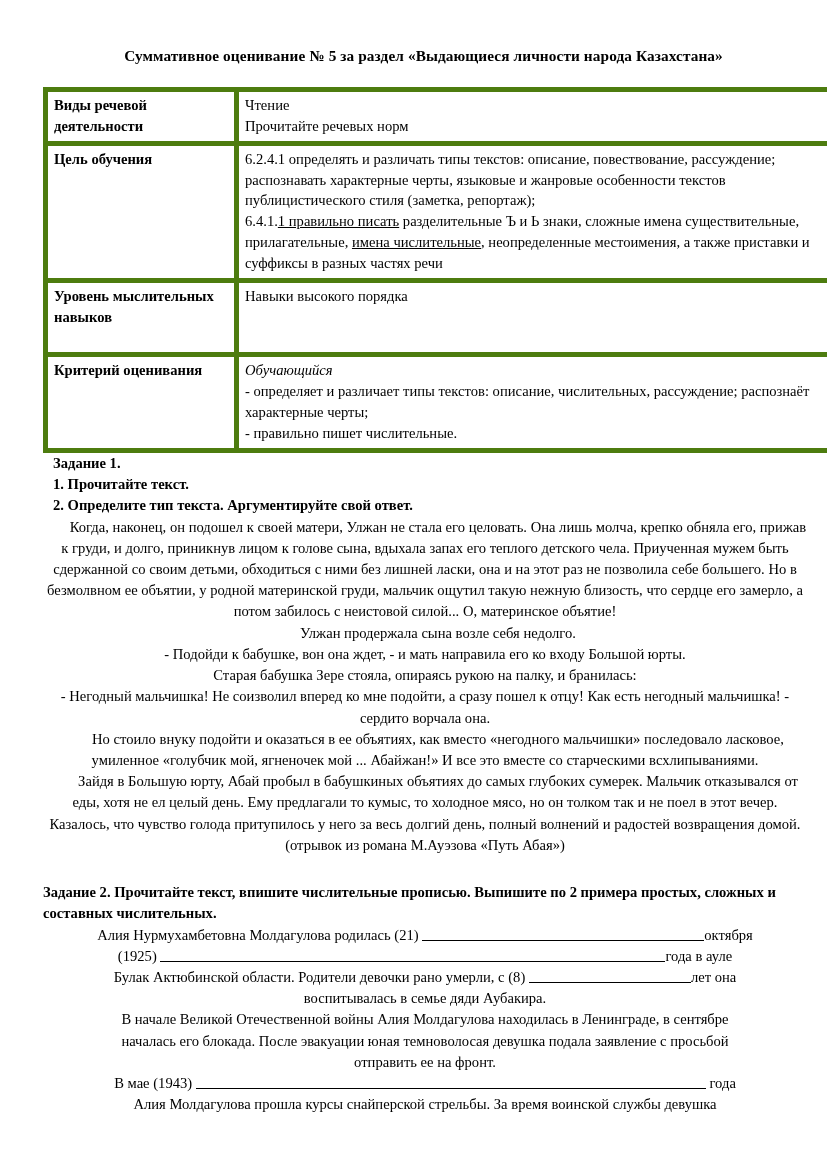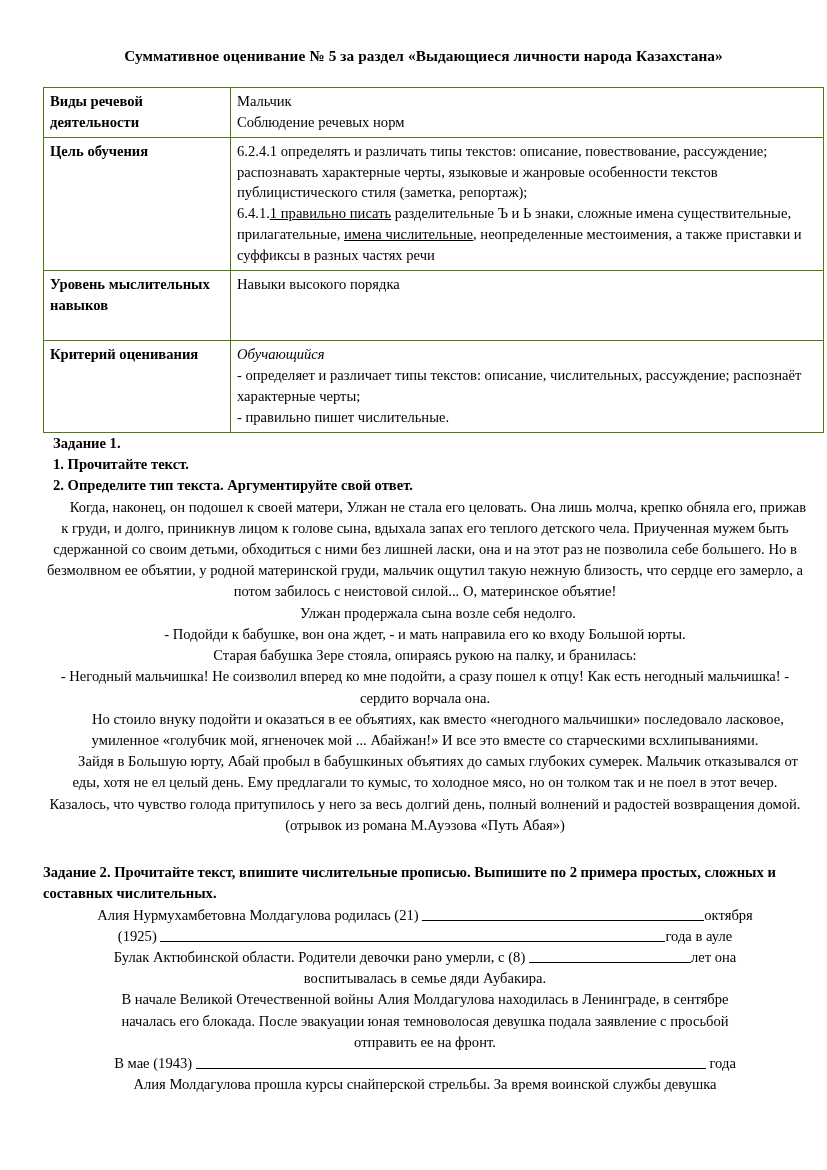--- a/index.html
+++ b/index.html
@@ -36,21 +36,21 @@
 
   
   .spec-table {
     border-collapse: collapse;
     width: 762px;
     margin-left: 33px;
     margin-top: 22px;
     table-layout: fixed;
   }
   .spec-table td {
-    border: 1px solid #4d7c0f;
+    border: 5px solid #4d7c0f;
     vertical-align: top;
     padding: 3px 5px 4px 6px;
     font-size: 14.6px;
     line-height: 1.43;
   }
   .spec-table td.col-label {
     width: 175px;
     font-weight: bold;
   }
   .spec-table td.col-value {
@@ -106,22 +106,22 @@
 
 <div class="page">
 
   <h1 class="doc-title">Суммативное оценивание № 5 за раздел «Выдающиеся личности народа Казахстана»</h1>
 
   <table class="spec-table">
     <tbody>
       <tr>
         <td class="col-label">Виды речевой деятельности</td>
         <td class="col-value">
-          <div>Мальчик</div>
-          <div>Соблюдение речевых норм</div>
+          <div>Чтение</div>
+          <div>Прочитайте речевых норм</div>
         </td>
       </tr>
       <tr>
         <td class="col-label">Цель обучения</td>
         <td class="col-value">
           <div>6.2.4.1 определять и различать типы текстов: описание, повествование, рассуждение; распознавать характерные черты, языковые и жанровые особенности текстов публицистического стиля (заметка, репортаж);</div>
           <div><span>6.4.1.</span><span class="underline">1 правильно писать</span><span> разделительные Ъ и Ь знаки, сложные имена существительные, прилагательные, </span><span class="underline">имена числительные</span><span>, неопределенные местоимения, а также приставки и суффиксы в разных частях речи</span></div>
         </td>
       </tr>
       <tr>

